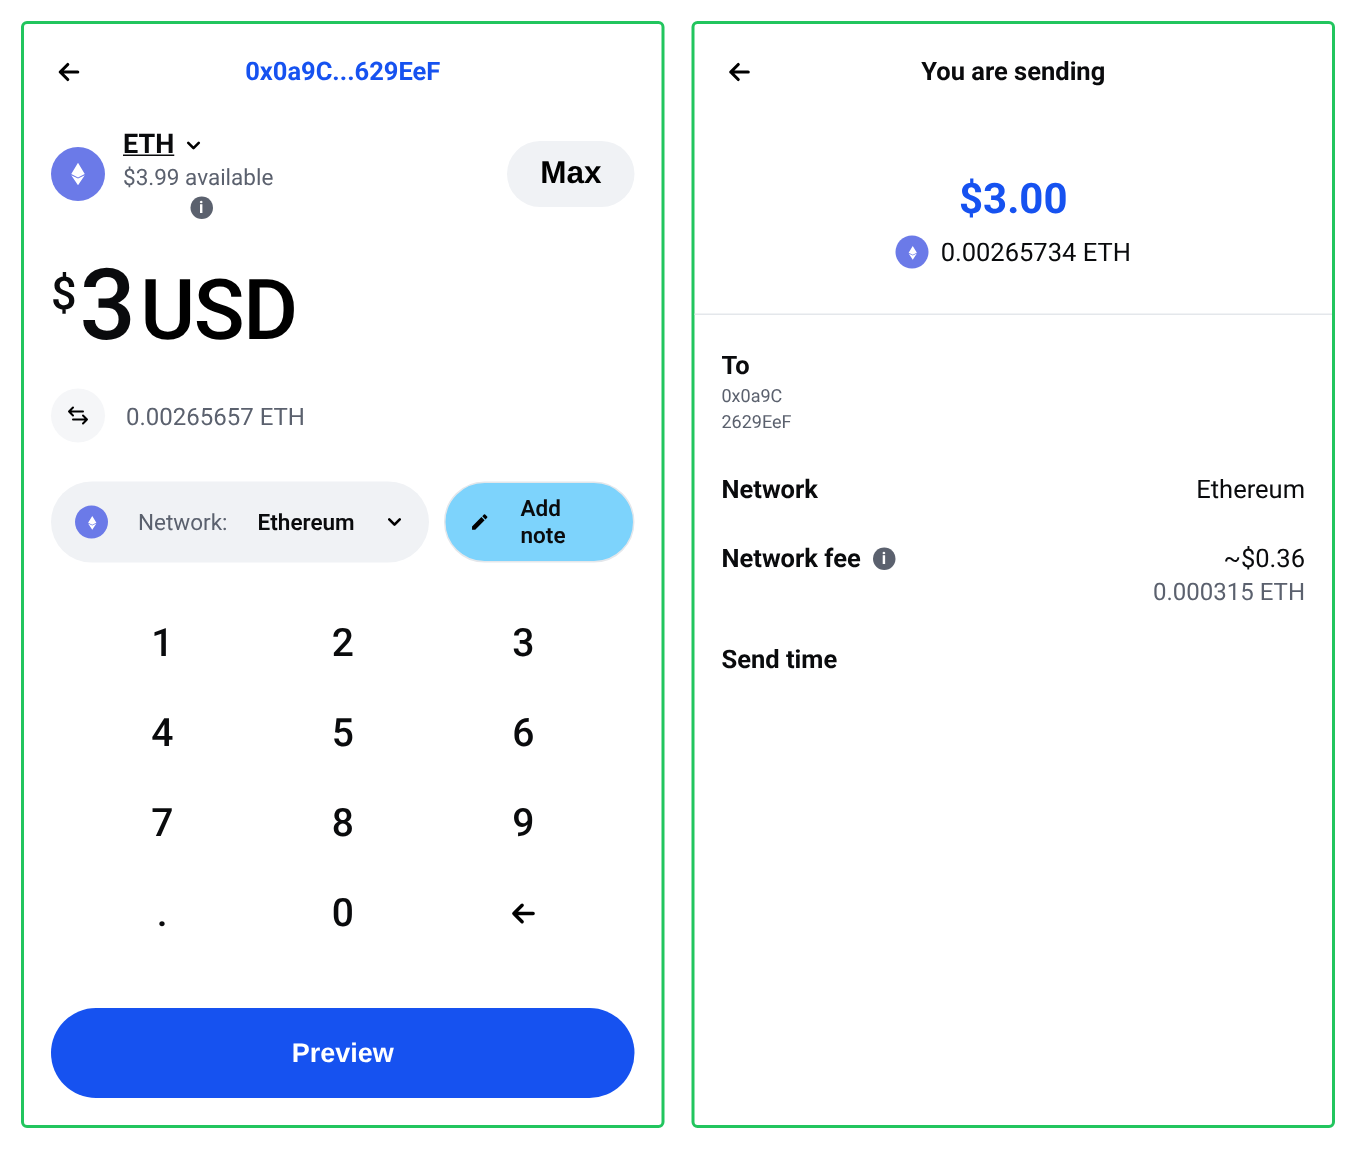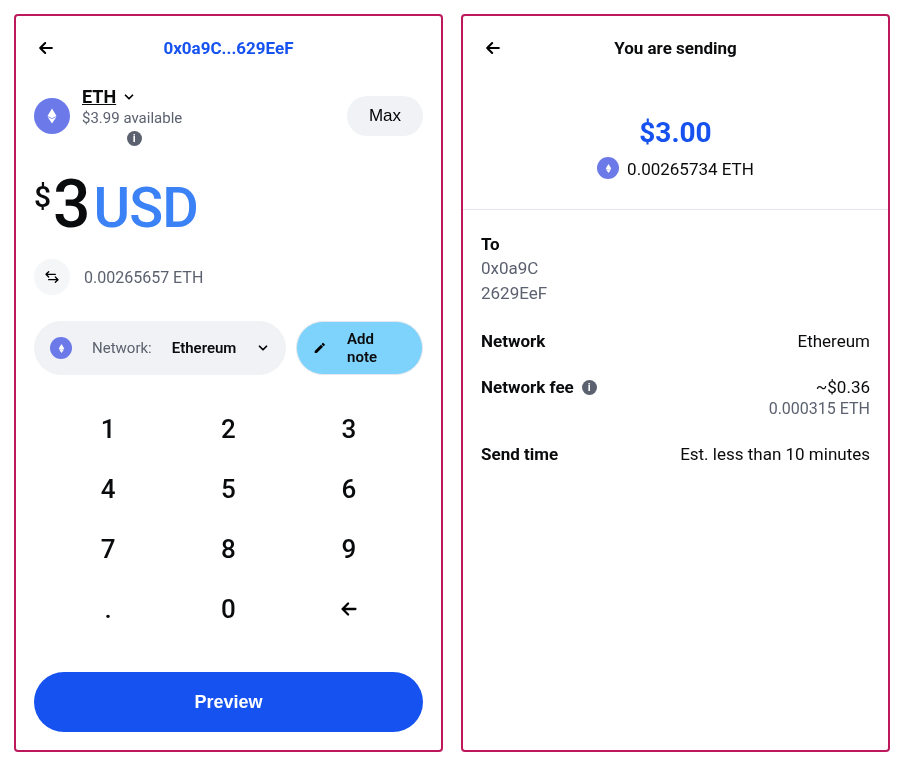--- a/index.html
+++ b/index.html
@@ -21,21 +21,21 @@
   }
   .canvas{
     width:904px;
     height:766px;
     display:flex;
     gap:18px;
     padding:14px;
   }
   .phone{
     flex:1;
-    border:2px solid #be185d;
+    border:2px solid #22c55e;
     border-radius:4px;
     display:flex;
     flex-direction:column;
     padding:12px 18px 18px 18px;
     position:relative;
   }
   
   .header{
     display:flex;
     align-items:center;
@@ -102,37 +102,37 @@
   .asset-row .sym{
     font-weight:700;font-size:18px;
     display:flex;align-items:center;gap:6px;text-decoration:underline;
   }
   .asset-row .avail{color:var(--grey-text);font-size:15px;margin-top:2px;display:flex;align-items:center;gap:4px;flex-direction:column;}
   .max-pill{
     margin-left:auto;
     background:var(--pill-bg);
     border:none;border-radius:30px;
     padding:10px 22px;
-    font-weight:400;font-size:17px;
+    font-weight:700;font-size:21px;
     cursor:pointer;
   }
   .amount-row{
     display:flex;
     align-items:baseline;
     margin-top:20px;
   }
   .amount-row .dollar{
     font-size:30px;font-weight:500;margin-right:2px;
     position:relative;top:-20px;
   }
   .amount-row .val{
     font-size:66px;font-weight:500;letter-spacing:-1px;
   }
   .amount-row .usd{
-    font-size:56px;font-weight:500;color:#3b82f6;margin-left:4px;letter-spacing:-1px;
+    font-size:56px;font-weight:500;color:#000000;margin-left:4px;letter-spacing:-1px;
   }
   .swap-row{
     display:flex;align-items:center;gap:14px;margin-top:16px;
   }
   .swap-btn{
     width:36px;height:36px;border-radius:50%;
     background:var(--pill-bg-light);
     border:none;display:flex;align-items:center;justify-content:center;
     cursor:pointer;
   }
@@ -172,21 +172,21 @@
     margin-top:8px;display:flex;align-items:flex-end;justify-content:center;gap:8px;
     font-size:17px;
   }
   .divider{
     height:1px;background:var(--grey-border);margin:30px -18px 0 -18px;
   }
   .detail{
     margin-top:24px;
   }
   .detail .label{font-weight:700;font-size:17px;}
-  .detail .to-val{color:var(--grey-text);font-size:17px;line-height:1.45;margin-top:2px;}
+  .detail .to-val{color:var(--grey-text);font-size:12px;line-height:1.45;margin-top:2px;}
   .row{
     display:flex;justify-content:space-between;align-items:flex-start;
     margin-top:26px;''
   }
   .row .l{font-weight:700;font-size:17px;display:flex;align-items:center;gap:4px;}
   .row .r{text-align:right;font-size:17px;}
   .row .r .sub{color:var(--grey-text);font-size:16px;margin-top:2px;}
   .chev{display:inline-flex;align-items:center;}
   .chev svg{width:14px;height:14px;}
 </style>
@@ -331,19 +331,18 @@
         <span class="info-icon">i</span>
       </div>
       <div class="r">
         <div>~$0.36</div>
         <div class="sub">0.000315 ETH</div>
       </div>
     </div>
 
     <div class="row">
       <div class="l">Send time</div>
-      <div class="r">Est. less than 10 minutes</div>
     </div>
 
 
   </div>
 
 </div>
 
 </body></html>

